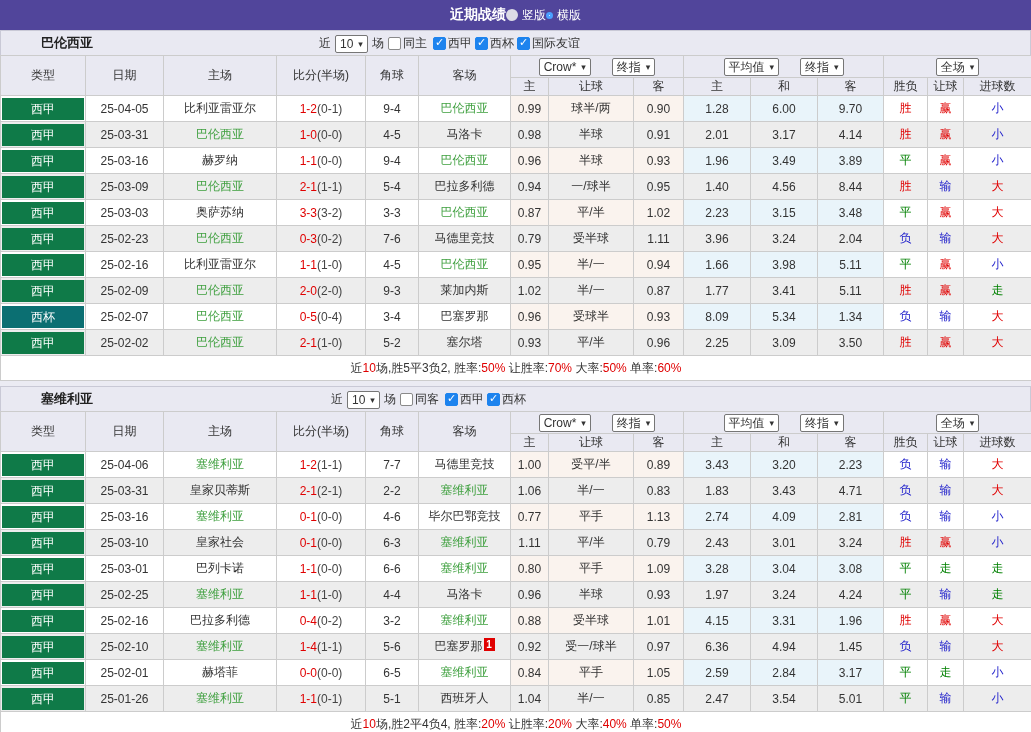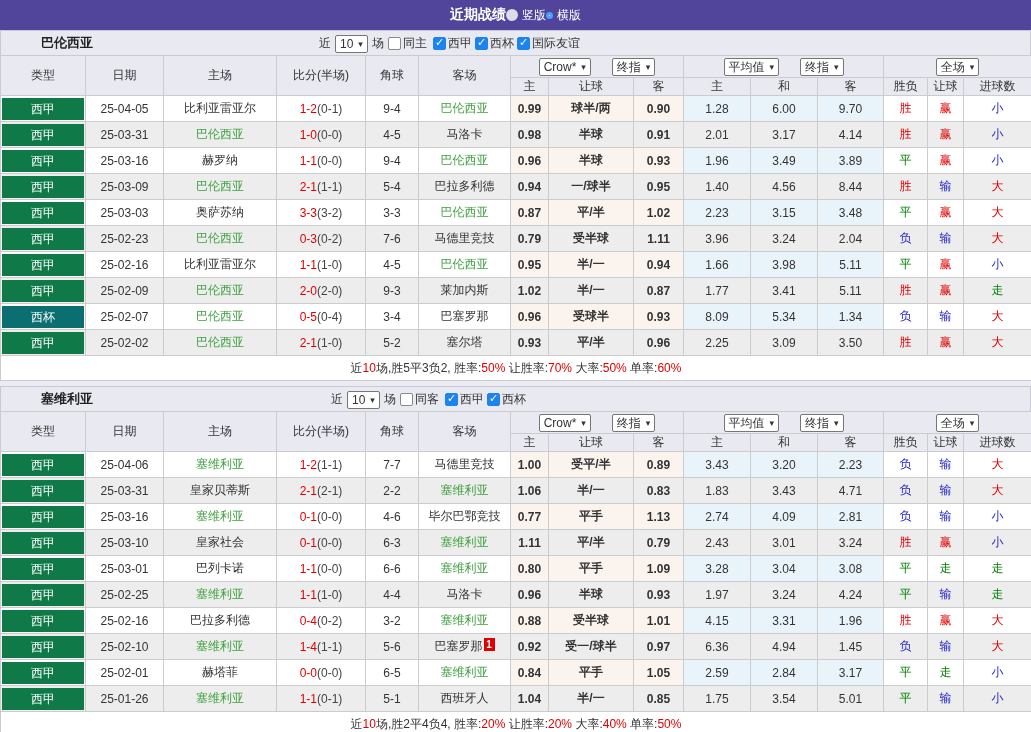--- a/index.html
+++ b/index.html
@@ -40,21 +40,21 @@
   
   table { border-collapse:collapse; table-layout:fixed; width:1031px; background:#ffffff; }
   td { border:1px solid #ccc; text-align:center; overflow:hidden; white-space:nowrap; padding:0; }
   thead td { background:#e9e9f2; }
   .hdr-top td { height:22px; }
   .hdr-sub td { height:15px; }
   .selects-cell { vertical-align:middle; }
   .selects-wrap { display:flex; align-items:center; justify-content:center; gap:21px; }
   tbody.data tr { height:26px; }
   tbody.data tr:nth-child(even) td { background:#ededed; }
-  tbody.data td.warm { background:#faf3ee;font-weight:bold; }
+  tbody.data td.warm { background:#faf3ee; }
   tbody.data td.cool { background:#e9f4fa; }
   .c-type span { display:block; margin:1px 1px; height:22px; line-height:22px; color:#fff; }
   .liga { background:#0f7a48; }
   .cup  { background:#0b6f72; }
   .red   { color:#e00000; }
   .green { color:#008000; }
   .blue  { color:#2323cc; }
   .focus { color:#3fa03f; }
   .half { color:#444; }
   .badge {
@@ -654,21 +654,21 @@
           <span class="liga">西甲</span>
         </td>
     <td>25-01-26</td>
     <td><span class="focus">塞维利亚</span></td>
     <td><span class="red">1-1</span><span class="half">(0-1)</span></td>
     <td>5-1</td>
     <td><span>西班牙人</span></td>
     <td class="warm">1.04</td>
     <td class="warm">半/一</td>
     <td class="warm">0.85</td>
-    <td class="cool">1.75</td>
+    <td class="cool">2.47</td>
     <td class="cool">3.54</td>
     <td class="cool">5.01</td>
     <td><span class="green">平</span></td>
     <td><span class="blue">输</span></td>
     <td><span class="blue">小</span></td>
   </tr>
     </tbody>
   <tfoot>
     <tr>
         <td colspan="15"><span>近</span><span class="red">10</span><span>场,胜2平4负4, 胜率:</span><span class="red">20%</span><span> 让胜率:</span><span class="red">20%</span><span> 大率:</span><span class="red">40%</span><span> 单率:</span><span class="red">50%</span></td>

